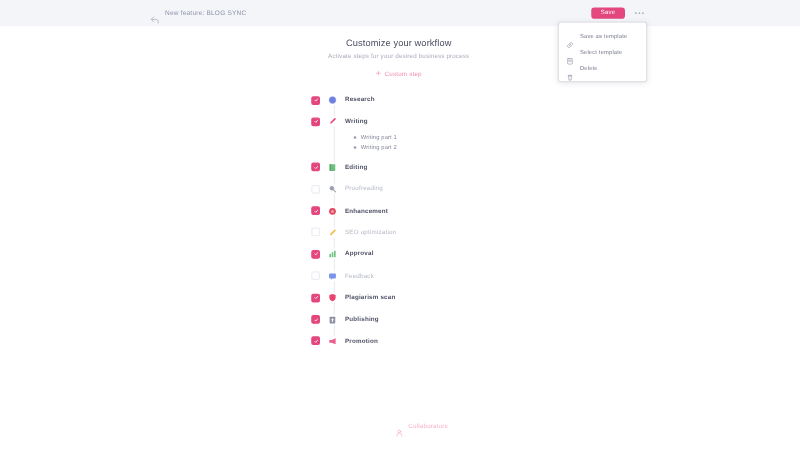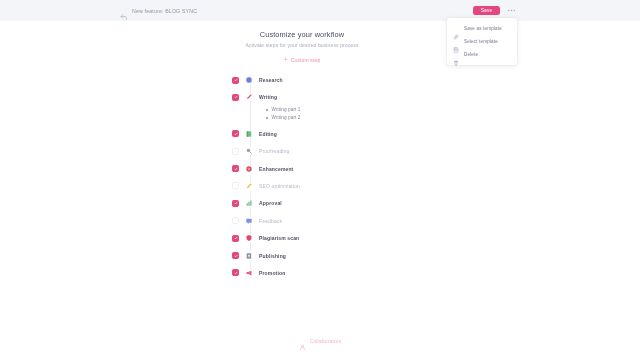--- a/index.html
+++ b/index.html
@@ -106,21 +106,21 @@
   .menu-item .mi-label {
     font-size: 4.6px;
     color: #73778a;
     letter-spacing: 0.15px;
     white-space: nowrap;
   }
 
   
   .content {
     position: absolute;
-    left: 0; top: 21px;
+    left: 17px; top: 21px;
     width: 604px;
     height: 338px;
   }
   .page-title {
     text-align: center;
     margin-top: 9px;
     font-size: 7.4px;
     color: #4a4d61;
     letter-spacing: 0.1px;
   }

